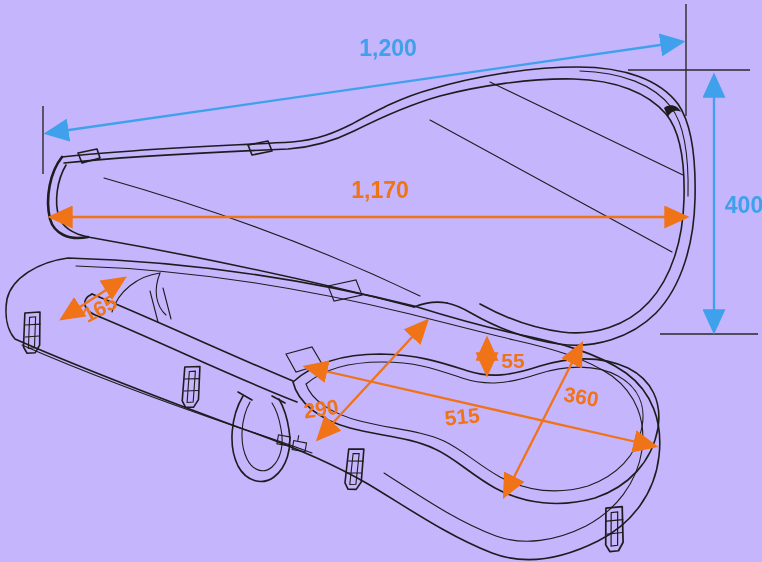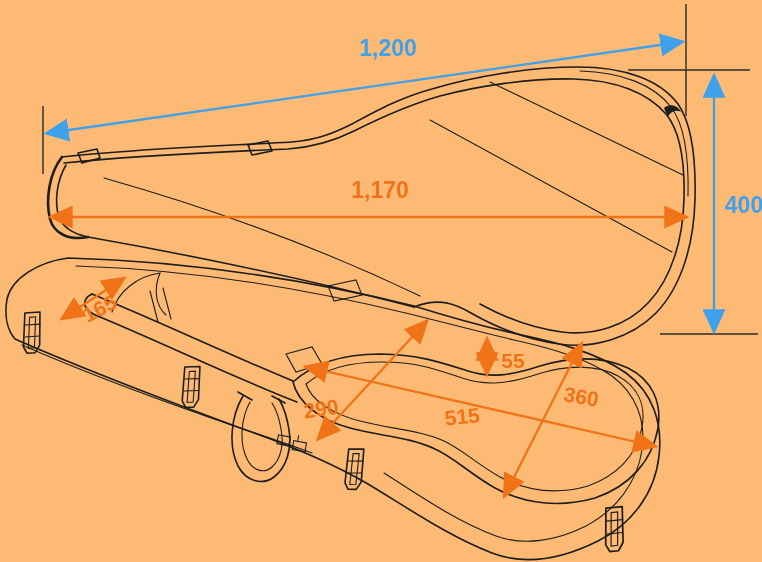--- a/index.html
+++ b/index.html
@@ -1,16 +1,16 @@
 <!DOCTYPE html>
 <html><head>
 <meta charset="utf-8">
 <style>
   html,body{margin:0;padding:0;background:#ffffff;}
-  .stage{position:relative;width:762px;height:562px;background:#fdba74;overflow:hidden;}
+  .stage{position:relative;width:762px;height:562px;background:#c4b5fd;overflow:hidden;}
   svg{display:block;}
   .art{fill:none;stroke:#1d1d1d;stroke-width:1.6;stroke-linecap:round;stroke-linejoin:round;}
   .art-thin{fill:none;stroke:#1d1d1d;stroke-width:1.1;stroke-linecap:round;}
   .art-thick{fill:none;stroke:#1d1d1d;stroke-width:2.6;stroke-linecap:round;}
   .ext{fill:none;stroke:#2a2a2a;stroke-width:1.4;}
   .dim{fill:none;stroke-width:2.3;}
   .lbl{font-family:"Liberation Sans","DejaVu Sans",sans-serif;font-weight:bold;}
   .lbl-big{font-size:23px;}
   .lbl-sm{font-size:21px;}
 </style>

